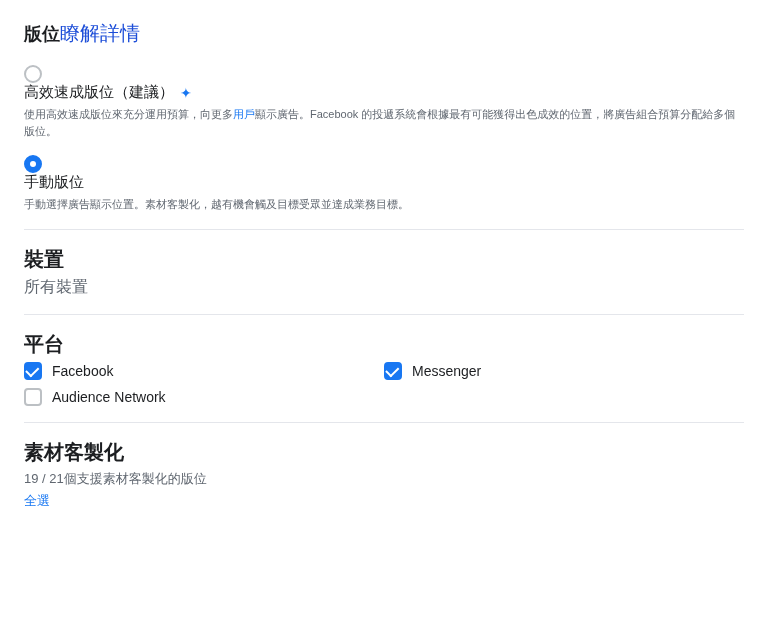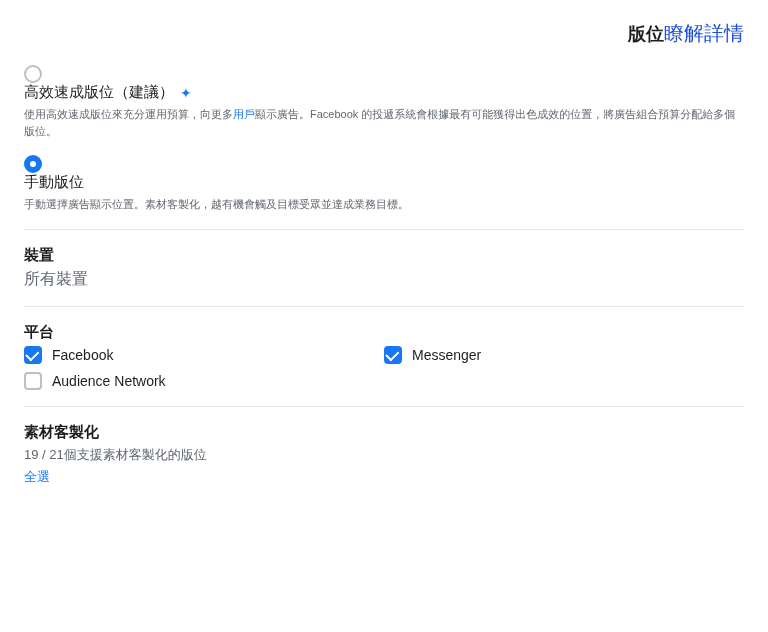--- a/index.html
+++ b/index.html
@@ -17,21 +17,21 @@
       min-height: 632px;
     }
 
     .container {
       padding: 20px 24px;
       max-width: 768px;
     }
 
     .section-header {
       display: flex;
-      justify-content: flex-end;
+      justify-content: flex-start;
       align-items: center;
       margin-bottom: 16px;
     }
 
     .section-title {
       font-size: 18px;
       font-weight: 600;
       color: #1c1e21;
     }
 
@@ -111,21 +111,21 @@
       border: none;
       border-top: 1px solid #e4e6eb;
       margin: 16px 0;
     }
 
     .sub-section {
       margin-bottom: 16px;
     }
 
     .sub-section-title {
-      font-size: 15px;
+      font-size: 20px;
       font-weight: 600;
       color: #1c1e21;
       margin-bottom: 4px;
     }
 
     .sub-section-value {
       font-size: 16px;
       color: #606770;
     }
 

